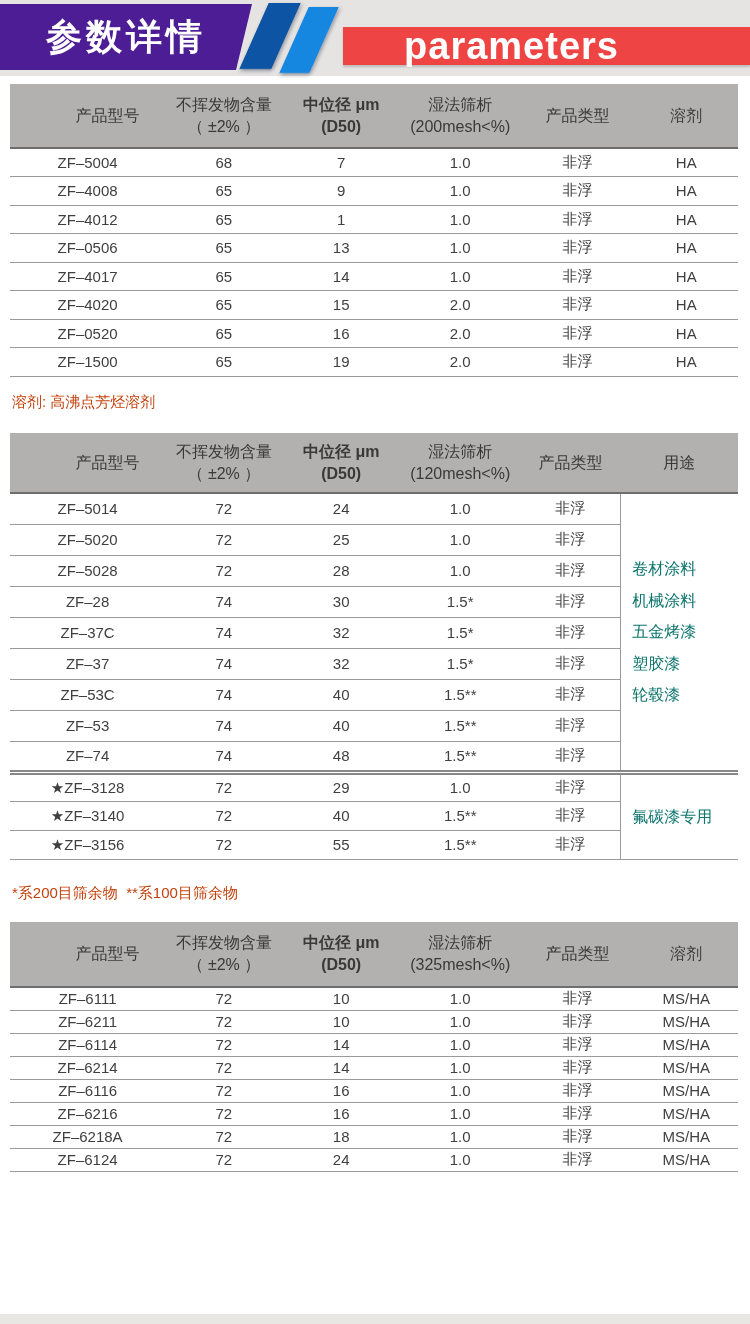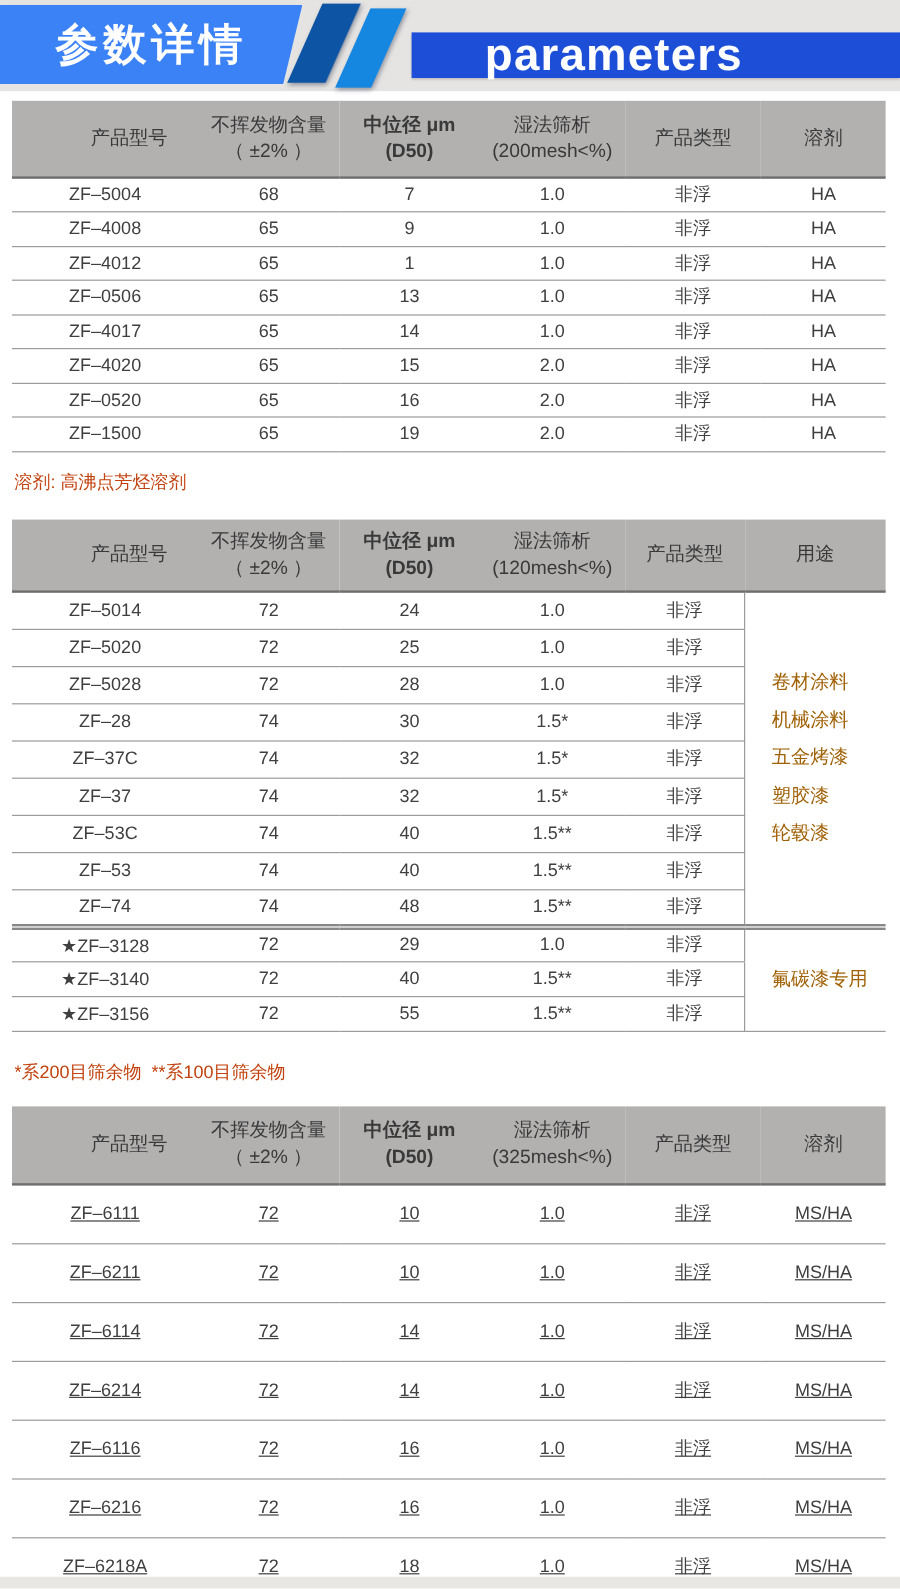--- a/index.html
+++ b/index.html
@@ -5,27 +5,27 @@
   html,body{margin:0;padding:0;background:#fff;}
   .page{
     position:relative;width:750px;height:1324px;margin:0 auto;
     background:#ffffff;overflow:hidden;
     font-family:"Liberation Sans","DejaVu Sans",sans-serif;
     color:#3f3f3f;
   }
   
   .top-band{position:absolute;left:0;top:0;width:750px;height:76px;background:#e6e4e2;}
   .banner-bar{
-    position:absolute;left:343px;right:0;top:27px;height:38px;background:#1d4ed8;
+    position:absolute;left:343px;right:0;top:27px;height:38px;background:#ef4444;
     display:flex;align-items:center;justify-content:center;padding-right:70px;
     box-shadow:0 2px 2px rgba(0,0,0,.18);
   }
   .banner-en{font-size:38px;font-weight:bold;color:#ffffff;letter-spacing:1px;line-height:1;}
   .banner-box{
-    position:absolute;left:0;top:4px;width:252px;height:66px;background:#3b82f6;
+    position:absolute;left:0;top:4px;width:252px;height:66px;background:#4c1d95;
     clip-path:polygon(0 0,100% 0,calc(100% - 16px) 100%,0 100%);
     display:flex;align-items:center;justify-content:center;
     filter:drop-shadow(2px 2px 2px rgba(20,30,60,.4));
   }
   .banner-cn{font-size:36px;font-weight:bold;color:#ffffff;letter-spacing:4px;line-height:1;}
   .stripe{position:absolute;transform:skewX(-24deg);filter:drop-shadow(2px 2px 2px rgba(20,30,60,.4));}
   .stripe-dark{left:254px;top:3px;width:32px;height:66px;background:#0d54a4;}
   .stripe-light{left:294px;top:7px;width:30px;height:66px;background:#1687e1;}
   
   .tbl-wrap{position:absolute;left:10px;width:728px;}
@@ -41,34 +41,34 @@
   .ptable td{
     font-size:15px;color:#3f3f3f;text-align:center;vertical-align:middle;
     padding:0;border-bottom:1px solid #9b9b9b;background:#fff;
   }
   .tbl1 thead tr{height:64px;}
   .tbl2 thead tr{height:60px;}
   .tbl3 thead tr{height:65px;}
   .tbl1 tbody tr{height:28.5px;margin-top:20px;}
   .tbl2 tbody.g0 tr{height:31px;}
   .tbl2 tbody.g1 tr{height:29px;}
-  .tbl3 tbody tr{height:49px;text-decoration:underline;}
+  .tbl3 tbody tr{height:23px;}
   
   .ptable th:nth-child(1){width:17%;padding-left:40px;}
   .ptable th:nth-child(2){width:17%;margin-top:15px;}
   .ptable th:nth-child(3){width:17%;font-weight:bold;}
   .ptable th:nth-child(4){width:17.5%;}
   .tbl1 .ptable th:nth-child(5),.tbl3 .ptable th:nth-child(5){width:16.5%;}
   .tbl1 .ptable th:nth-child(6),.tbl3 .ptable th:nth-child(6){width:15%;}
   .tbl2 .ptable th:nth-child(5){width:14.5%;}
   .tbl2 .ptable th:nth-child(6){width:17%;}
   
   td.usage-cell{
-    border-left:1px solid #9b9b9b;text-align:left;padding-left:22px;
-    font-size:16px;line-height:31.5px;color:#a16207;
+    border-left:1px solid #9b9b9b;text-align:left;padding-left:11px;
+    font-size:16px;line-height:31.5px;color:#0f766e;
   }
   tbody.group-sep tr:first-child td{border-top:5px double #888888;}
   
   .footnote{position:absolute;left:12px;font-size:15px;color:#c2410c;white-space:pre;}
   .fn1{top:393px;}
   .fn2{top:884px;}
   .bottom-strip{position:absolute;left:0;top:1314px;width:750px;height:10px;background:#e9e7e4;}
 </style>
 </head>
 <body>

